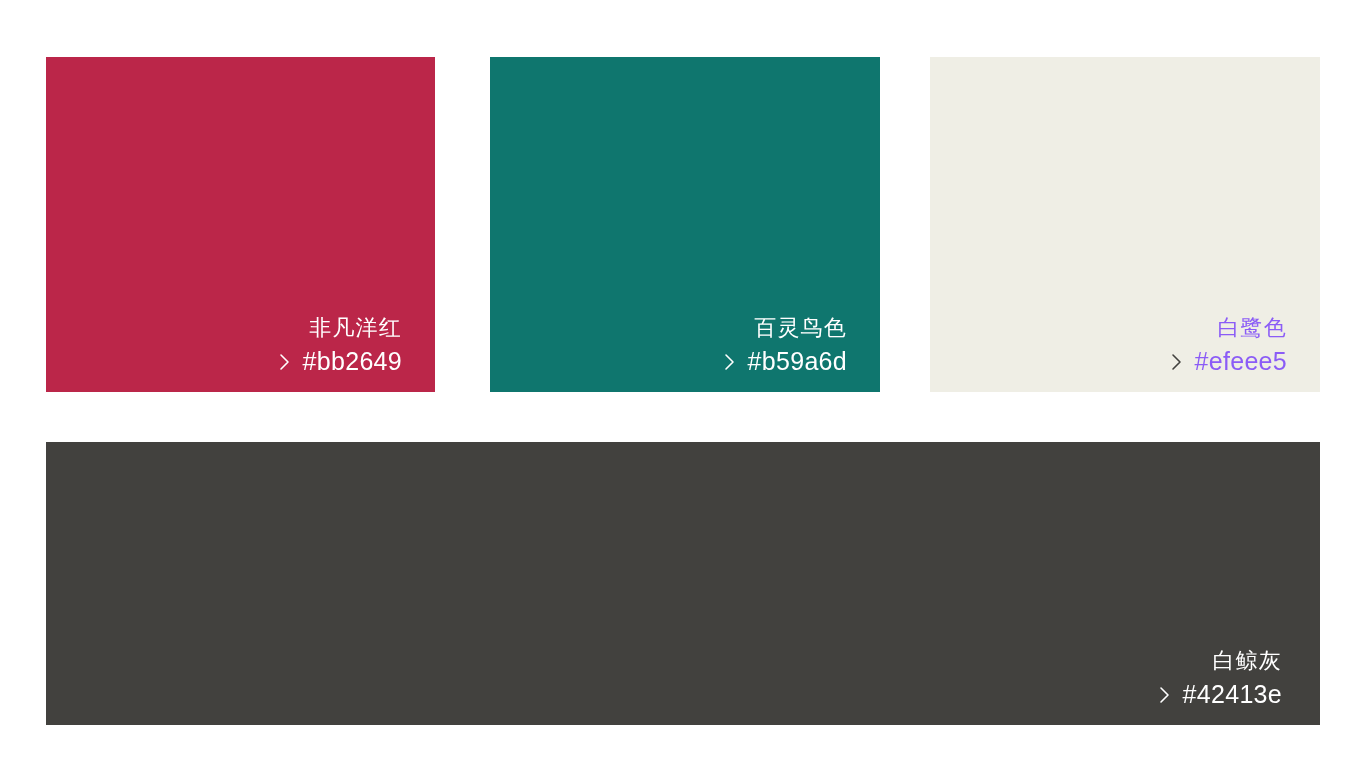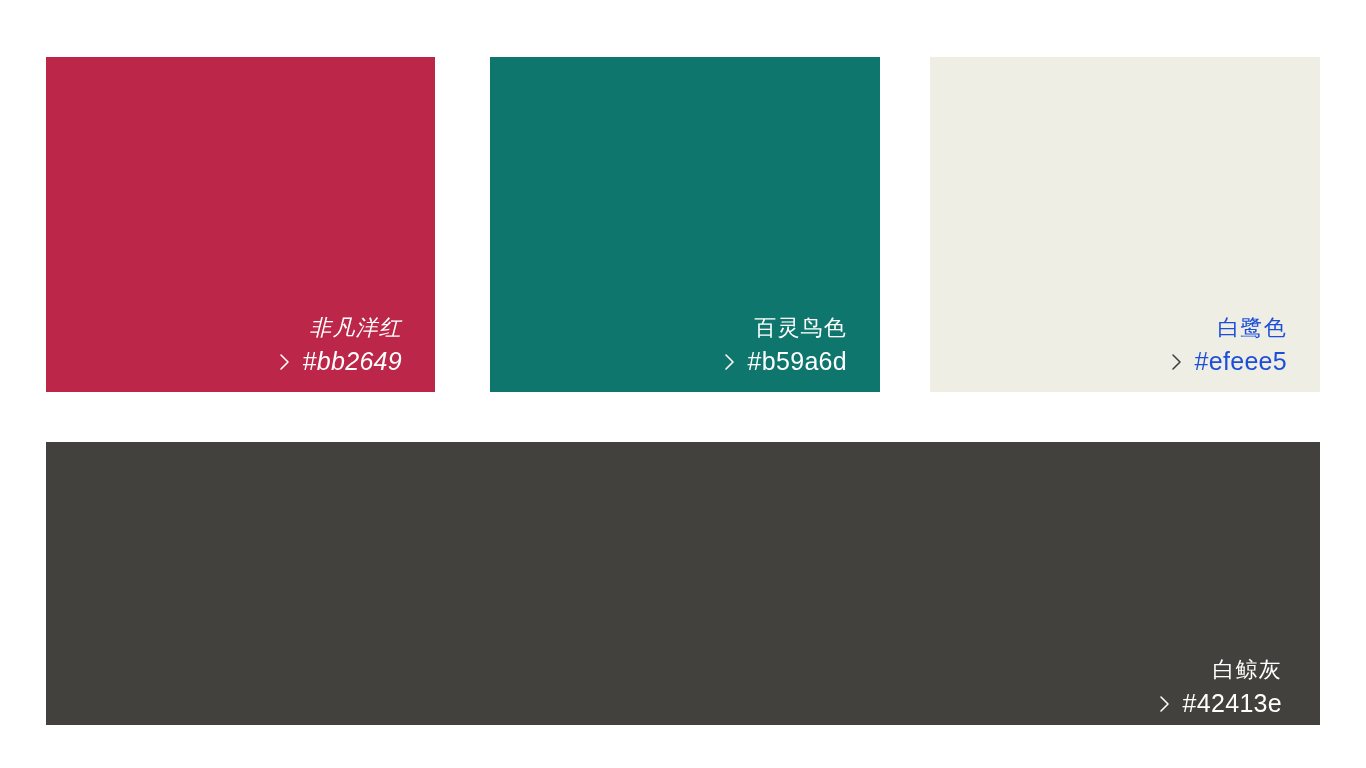--- a/index.html
+++ b/index.html
@@ -47,21 +47,21 @@
 
   
   .caption {
     display: flex;
     flex-direction: column;
     align-items: flex-end;
     padding-right: 33px;
     padding-bottom: 18px;
     line-height: 1;
   }
-  .swatch-d .caption { padding-right: 38px; padding-bottom: 9px; }
+  .swatch-d .caption { padding-right: 38px; padding-bottom: 18px; }
 
   .color-name {
     font-size: 22px;
     letter-spacing: 1.2px;
     margin-bottom: 10px;
     white-space: nowrap;
     font-weight: 400;
   }
 
   .hex-line {
@@ -82,28 +82,28 @@
   .chevron-icon svg { display: block; }
 
   .hex-code {
     font-size: 25px;
     letter-spacing: 0.3px;
     font-weight: 400;
   }
 
   
   .on-dark  { color: #ffffff; }
-  .on-light { color: #1d4ed8; }
+  .on-light { color: #8b5cf6; }
 </style>
 </head>
 <body style="background: rgb(255, 255, 255);">
 
 <div id="palette-canvas" style="background: rgb(255, 255, 255);">
 
-  <div class="swatch swatch-row-top swatch-a" style="background-color: rgb(187, 38, 73); font-style: italic;">
+  <div class="swatch swatch-row-top swatch-a" style="background-color: rgb(187, 38, 73);">
     <div class="caption">
       <div class="color-name on-dark">非凡洋红</div>
       <div class="hex-line">
         <span class="chevron-icon">
           <svg width="12" height="20" viewBox="0 0 12 20" aria-hidden="true">
             <polyline points="2,3 9,10 2,17" fill="none" stroke="#ffffff" stroke-width="1.6" stroke-linecap="round" stroke-linejoin="round"></polyline>
           </svg>
         </span>
         <span class="hex-code on-dark">#bb2649</span>
       </div>

